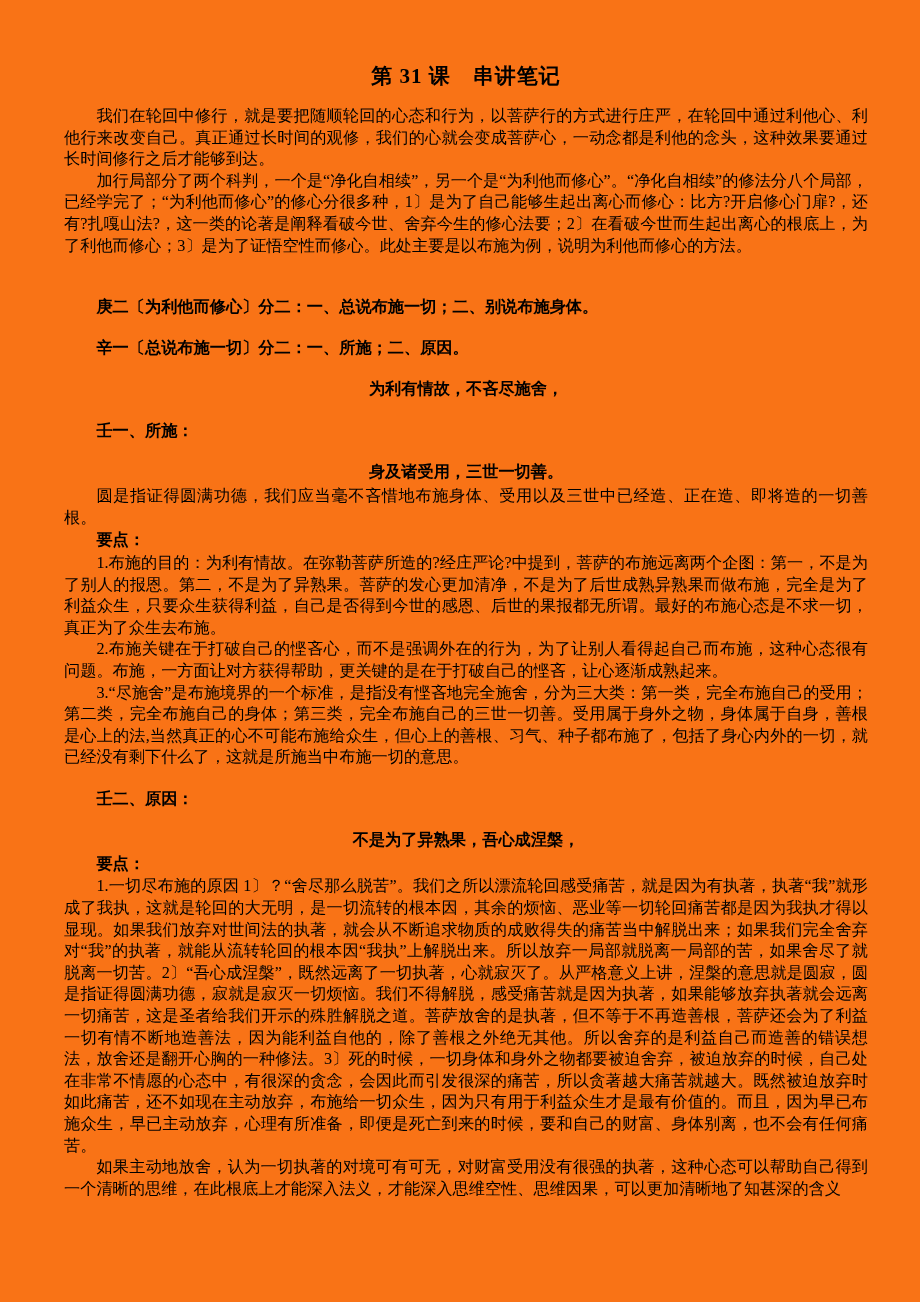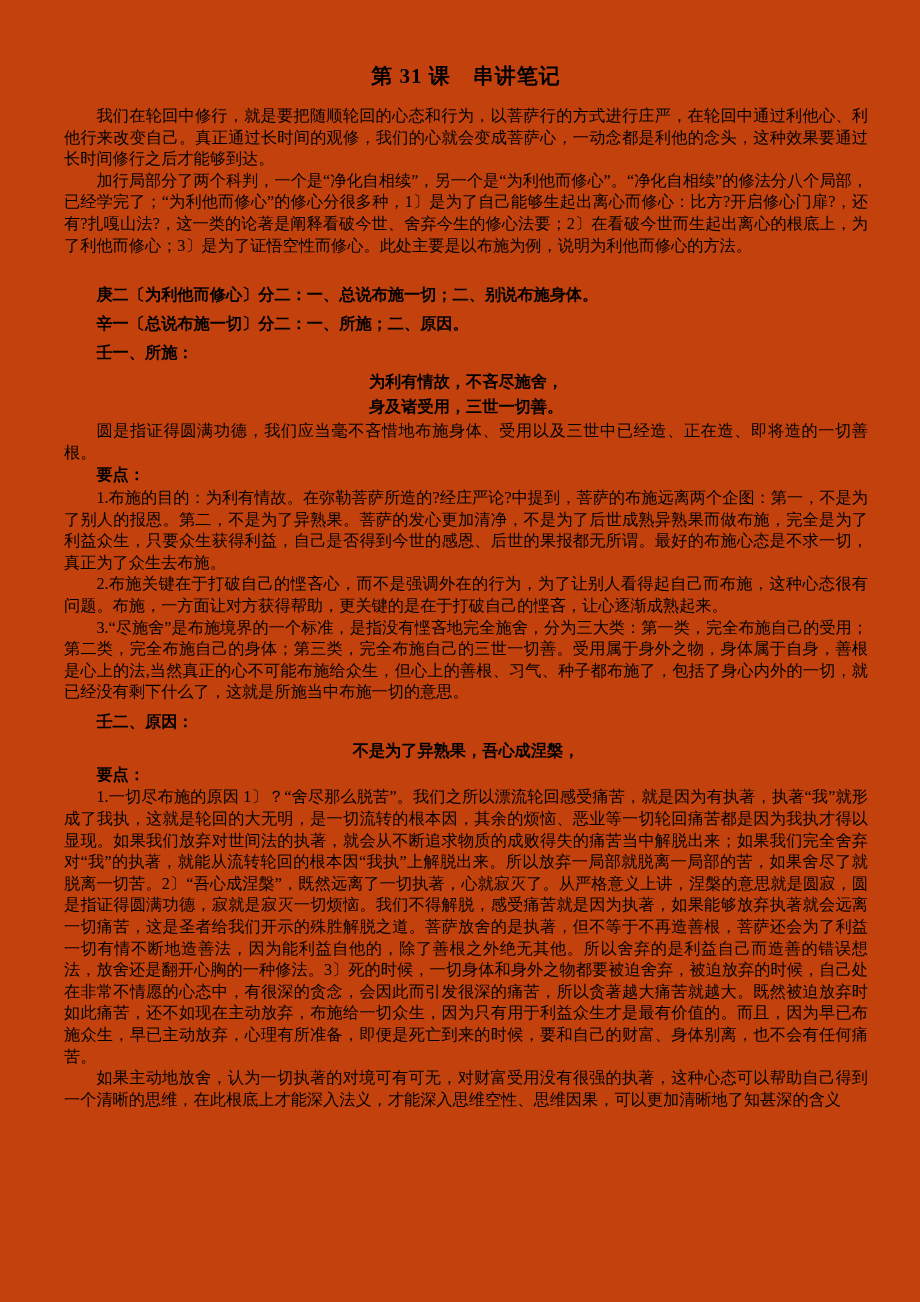--- a/index.html
+++ b/index.html
@@ -12,21 +12,21 @@
     height: 1302px;
     overflow: hidden;
     font-family: "Liberation Serif", "DejaVu Serif", serif;
     color: #000000;
   }
   .page {
     box-sizing: border-box;
     width: 920px;
     height: 1302px;
     padding: 62px 52px 30px 64px;
-    background: #c2410c;
+    background: #f97316;
   }
   .doc-title {
     margin: 0 0 16px 0;
     text-align: center;
     font-size: 21px;
     font-weight: bold;
     letter-spacing: 1px;
     line-height: 28px;
   }
   .block {
@@ -35,21 +35,21 @@
     line-height: 21.6px;
     text-align: justify;
     word-break: break-all;
   }
   .block--para {
     text-indent: 2em;
   }
   .block--heading {
     font-weight: bold;
     text-indent: 2em;
-    margin: 7px 0;
+    margin: 19px 0;
     line-height: 22px;
   }
   .block--verse {
     text-align: center;
     font-weight: bold;
     text-indent: 0;
     margin: 2px 0;
     line-height: 23px;
   }
   .block--label {
@@ -65,22 +65,22 @@
 <body>
 
 <div class="page">
   <h1 class="doc-title">第 31 课　串讲笔记</h1>
   <div>
       <p class="block block--para">我们在轮回中修行，就是要把随顺轮回的心态和行为，以菩萨行的方式进行庄严，在轮回中通过利他心、利他行来改变自己。真正通过长时间的观修，我们的心就会变成菩萨心，一动念都是利他的念头，这种效果要通过长时间修行之后才能够到达。</p>
       <p class="block block--para">加行局部分了两个科判，一个是“净化自相续”，另一个是“为利他而修心”。“净化自相续”的修法分八个局部，已经学完了；“为利他而修心”的修心分很多种，1〕是为了自己能够生起出离心而修心：比方?开启修心门扉?，还有?扎嘎山法?，这一类的论著是阐释看破今世、舍弃今生的修心法要；2〕在看破今世而生起出离心的根底上，为了利他而修心；3〕是为了证悟空性而修心。此处主要是以布施为例，说明为利他而修心的方法。</p>
       <p class="block block--blank"></p>
       <p class="block block--heading">庚二〔为利他而修心〕分二：一、总说布施一切；二、别说布施身体。</p>
       <p class="block block--heading">辛一〔总说布施一切〕分二：一、所施；二、原因。</p>
+      <p class="block block--verse">为利有情故，不吝尽施舍，</p>
       <p class="block block--heading">壬一、所施：</p>
-      <p class="block block--verse">为利有情故，不吝尽施舍，</p>
       <p class="block block--verse">身及诸受用，三世一切善。</p>
       <p class="block block--para">圆是指证得圆满功德，我们应当毫不吝惜地布施身体、受用以及三世中已经造、正在造、即将造的一切善根。</p>
       <p class="block block--label">要点：</p>
       <p class="block block--para">1.布施的目的：为利有情故。在弥勒菩萨所造的?经庄严论?中提到，菩萨的布施远离两个企图：第一，不是为了别人的报恩。第二，不是为了异熟果。菩萨的发心更加清净，不是为了后世成熟异熟果而做布施，完全是为了利益众生，只要众生获得利益，自己是否得到今世的感恩、后世的果报都无所谓。最好的布施心态是不求一切，真正为了众生去布施。</p>
       <p class="block block--para">2.布施关键在于打破自己的悭吝心，而不是强调外在的行为，为了让别人看得起自己而布施，这种心态很有问题。布施，一方面让对方获得帮助，更关键的是在于打破自己的悭吝，让心逐渐成熟起来。</p>
       <p class="block block--para">3.“尽施舍”是布施境界的一个标准，是指没有悭吝地完全施舍，分为三大类：第一类，完全布施自己的受用；第二类，完全布施自己的身体；第三类，完全布施自己的三世一切善。受用属于身外之物，身体属于自身，善根是心上的法,当然真正的心不可能布施给众生，但心上的善根、习气、种子都布施了，包括了身心内外的一切，就已经没有剩下什么了，这就是所施当中布施一切的意思。</p>
       <p class="block block--heading">壬二、原因：</p>
       <p class="block block--verse">不是为了异熟果，吾心成涅槃，</p>
       <p class="block block--label">要点：</p>
       <p class="block block--para">1.一切尽布施的原因 1〕？“舍尽那么脱苦”。我们之所以漂流轮回感受痛苦，就是因为有执著，执著“我”就形成了我执，这就是轮回的大无明，是一切流转的根本因，其余的烦恼、恶业等一切轮回痛苦都是因为我执才得以显现。如果我们放弃对世间法的执著，就会从不断追求物质的成败得失的痛苦当中解脱出来；如果我们完全舍弃对“我”的执著，就能从流转轮回的根本因“我执”上解脱出来。所以放弃一局部就脱离一局部的苦，如果舍尽了就脱离一切苦。2〕“吾心成涅槃”，既然远离了一切执著，心就寂灭了。从严格意义上讲，涅槃的意思就是圆寂，圆是指证得圆满功德，寂就是寂灭一切烦恼。我们不得解脱，感受痛苦就是因为执著，如果能够放弃执著就会远离一切痛苦，这是圣者给我们开示的殊胜解脱之道。菩萨放舍的是执著，但不等于不再造善根，菩萨还会为了利益一切有情不断地造善法，因为能利益自他的，除了善根之外绝无其他。所以舍弃的是利益自己而造善的错误想法，放舍还是翻开心胸的一种修法。3〕死的时候，一切身体和身外之物都要被迫舍弃，被迫放弃的时候，自己处在非常不情愿的心态中，有很深的贪念，会因此而引发很深的痛苦，所以贪著越大痛苦就越大。既然被迫放弃时如此痛苦，还不如现在主动放弃，布施给一切众生，因为只有用于利益众生才是最有价值的。而且，因为早已布施众生，早已主动放弃，心理有所准备，即便是死亡到来的时候，要和自己的财富、身体别离，也不会有任何痛苦。</p>

